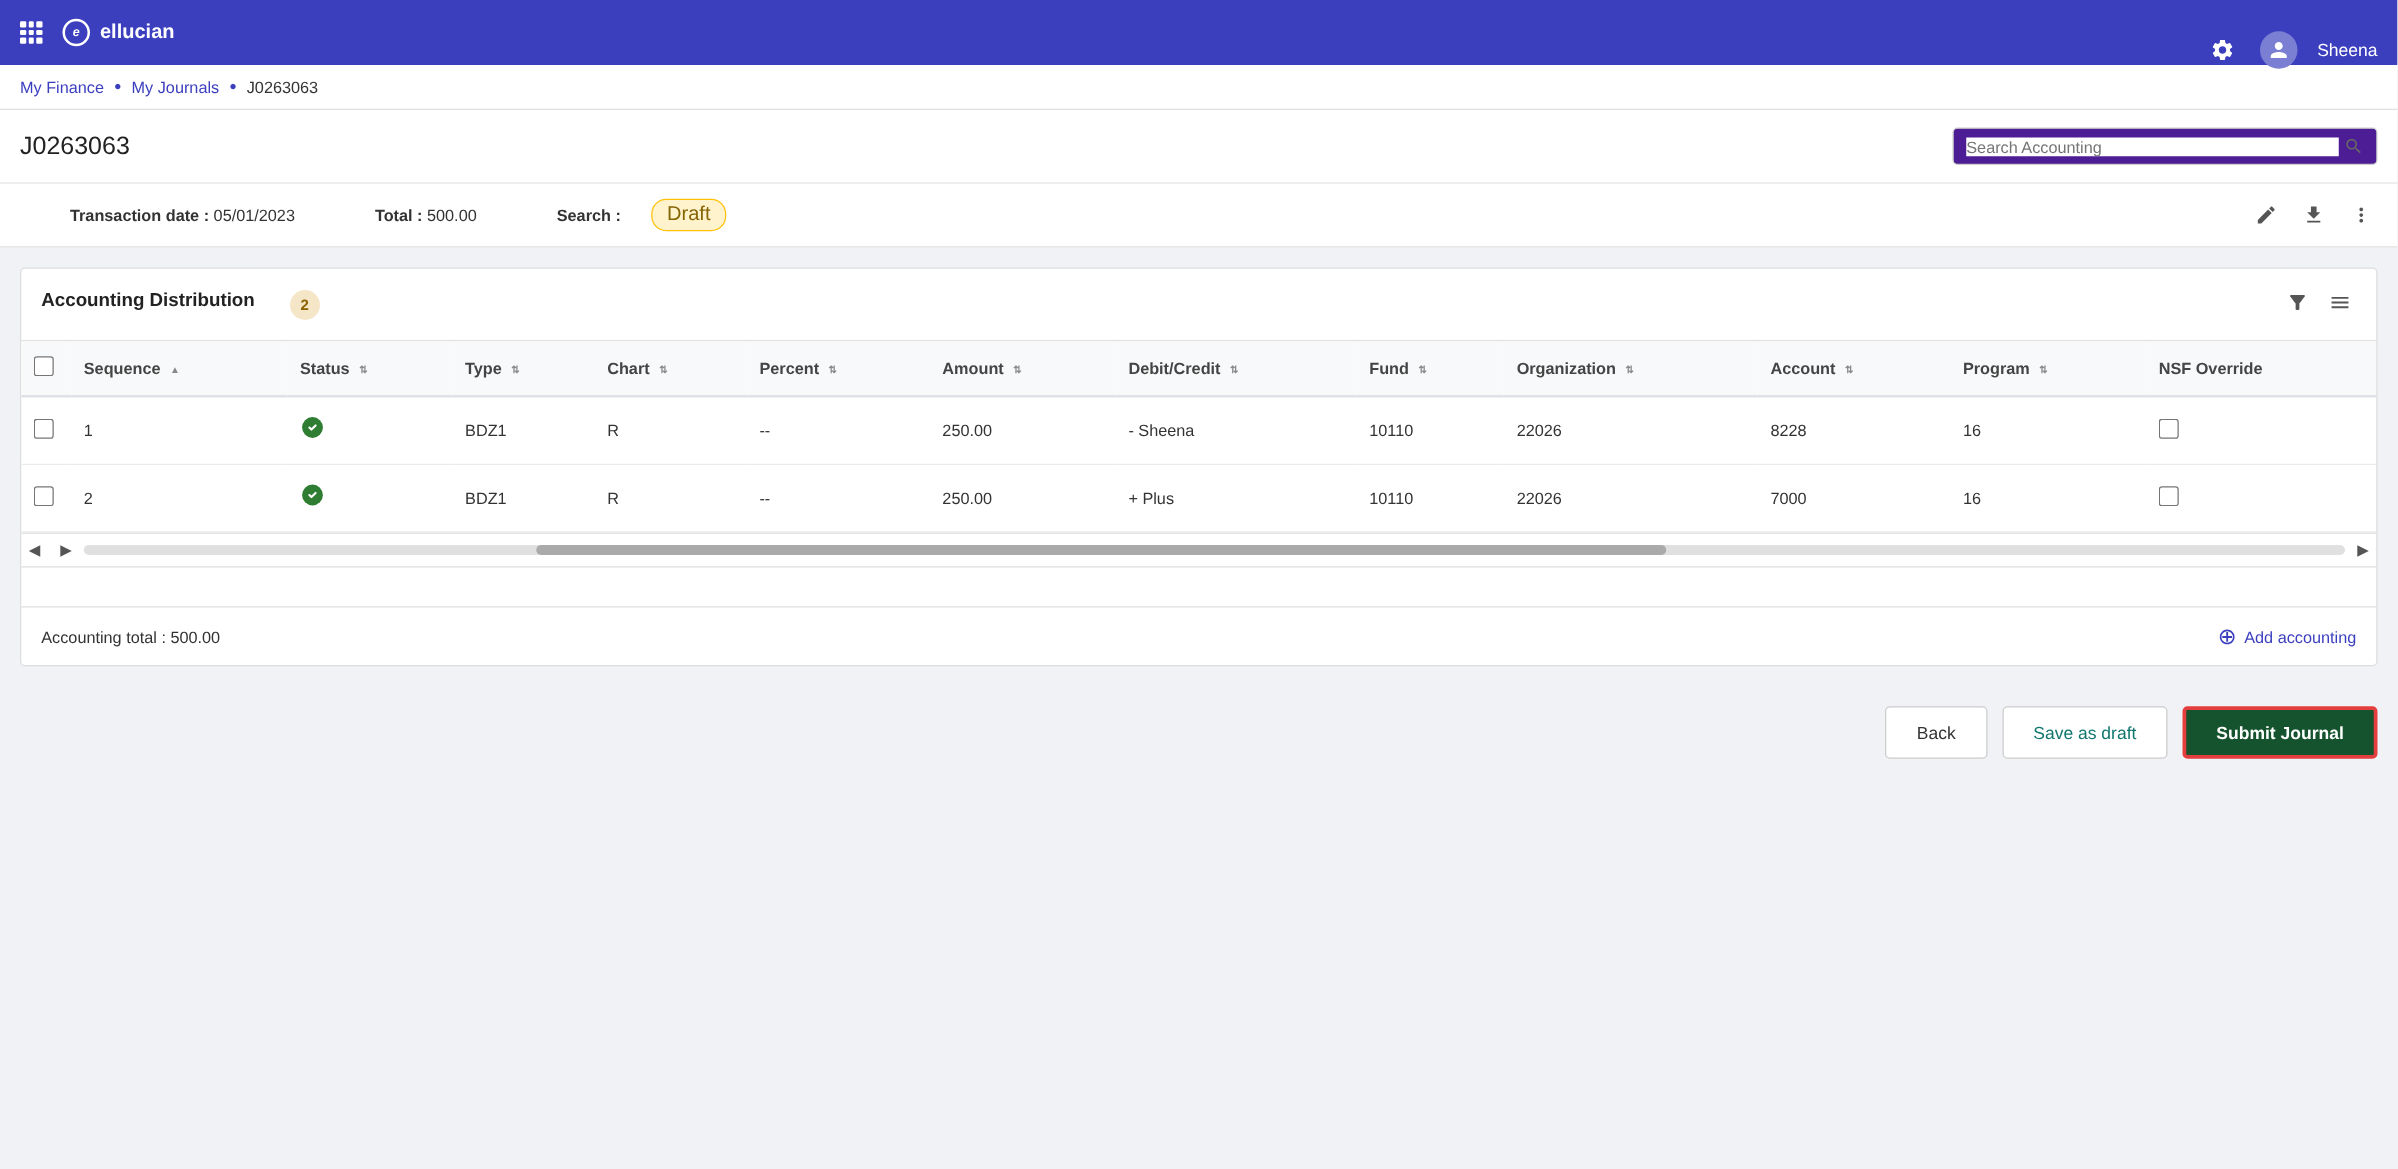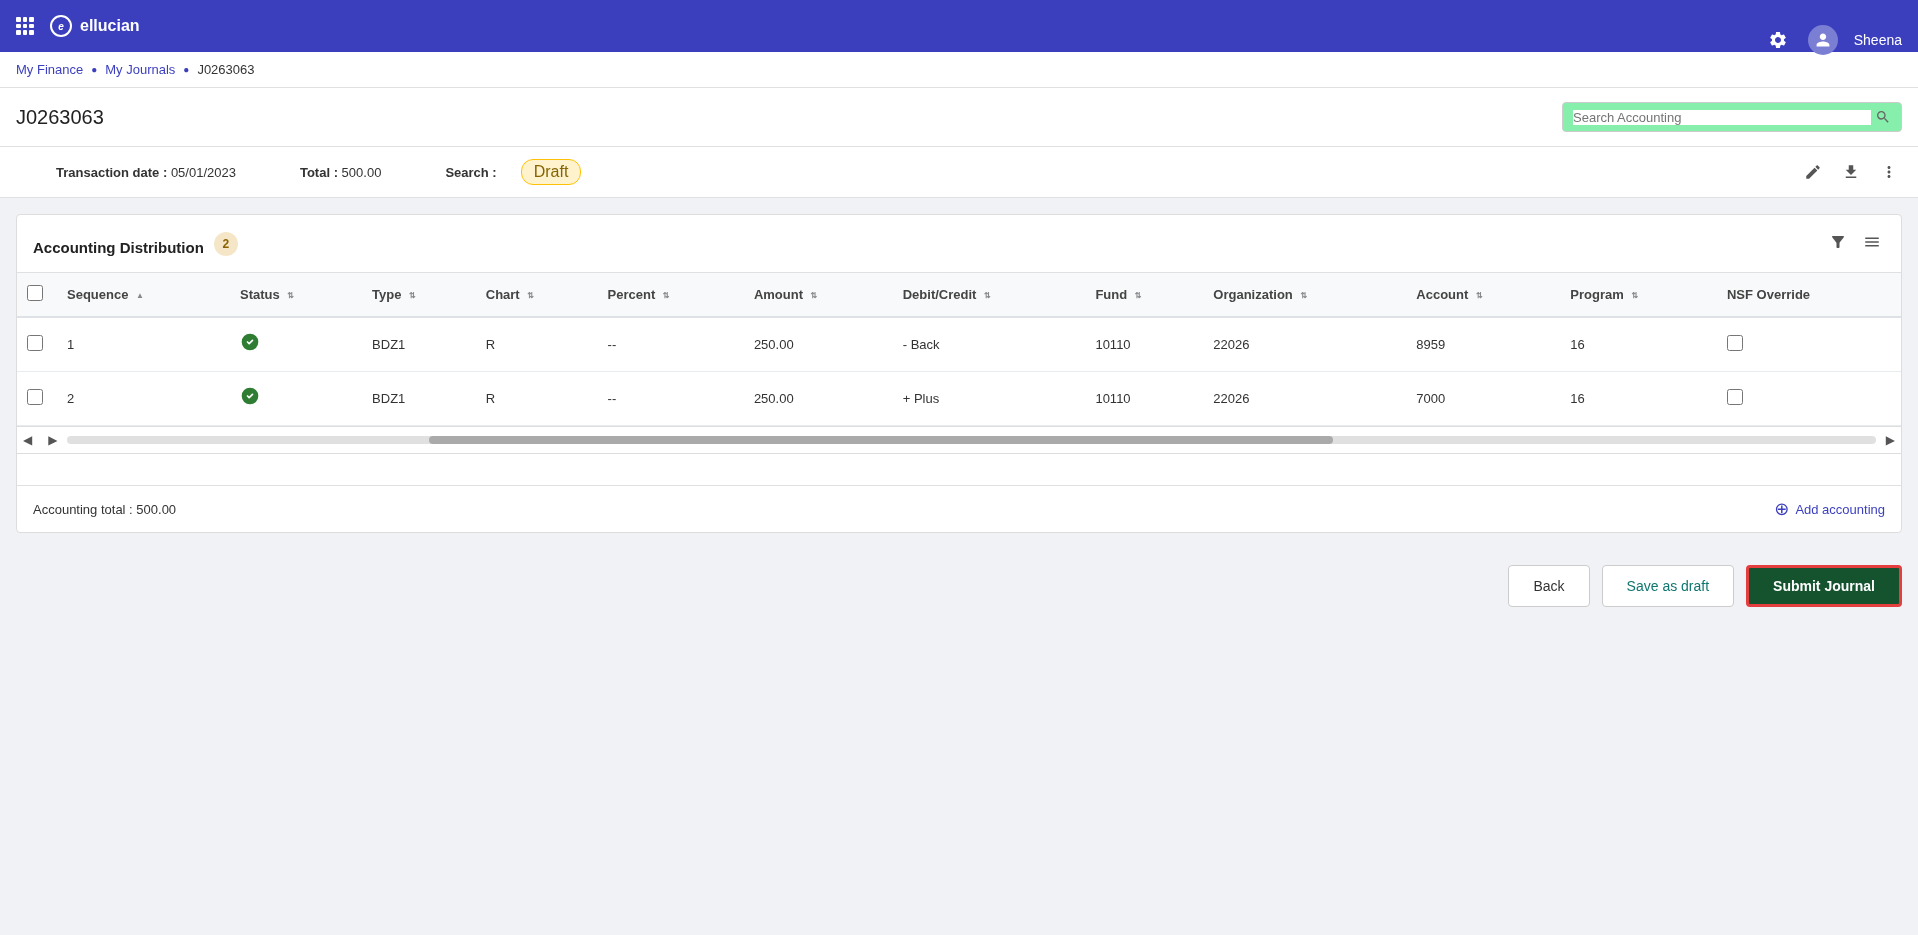--- a/index.html
+++ b/index.html
@@ -48,21 +48,21 @@
       border-bottom: 1px solid #e0e0e0;
     }
     .page-title { font-size: 20px; font-weight: 400; color: #222; }
     .search-box {
       display: flex;
       align-items: center;
       border: 1px solid #ccc;
       border-radius: 4px;
       padding: 6px 10px;
       width: 340px;
-      background: #86efac;
+      background: #4c1d95;
     }
     .search-box input {
       border: none; outline: none; flex: 1; font-size: 13px; color: #555;
     }
     .search-box .search-icon-svg { width: 16px; height: 16px; fill: #666; margin-left: 4px; }
 
     
     .tx-bar {
       background: white;
       padding: 12px 16px;
@@ -98,21 +98,21 @@
       border-radius: 4px;
       border: 1px solid #ddd;
     }
     .accounting-header {
       display: flex;
       align-items: center;
       justify-content: space-between;
       padding: 14px 16px;
       border-bottom: 1px solid #e0e0e0;
     }
-    .accounting-title-group { display: flex; align-items: flex-end; gap: 10px; }
+    .accounting-title-group { display: flex; align-items: flex-start; gap: 28px; }
     .accounting-title { font-size: 15px; font-weight: 600; color: #222; }
     .count-badge {
       background: #f5e6c8;
       color: #8a6200;
       border-radius: 50%;
       width: 24px;
       height: 24px;
       display: flex;
       align-items: center;
       justify-content: center;
@@ -440,24 +440,24 @@
           <svg width="20" height="20" viewBox="0 0 24 24">
                     <circle cx="12" cy="12" r="10" fill="#2e7d32"></circle>
                     <path d="M9 12l2 2 4-4" stroke="white" stroke-width="2" fill="none" stroke-linecap="round" stroke-linejoin="round"></path>
                   </svg>
         </span>
       </td>
       <td>BDZ1</td>
       <td>R</td>
       <td>--</td>
       <td>250.00</td>
-      <td>- Back</td>
+      <td>- Sheena</td>
       <td>10110</td>
       <td>22026</td>
-      <td>8959</td>
+      <td>8228</td>
       <td>16</td>
       <td class="nsf-check">
         <input type="checkbox" style="">
       </td>
     </tr>
             <tr>
       <td class="check-col">
         <input type="checkbox" style="">
       </td>
       <td class="seq-num">2</td>

